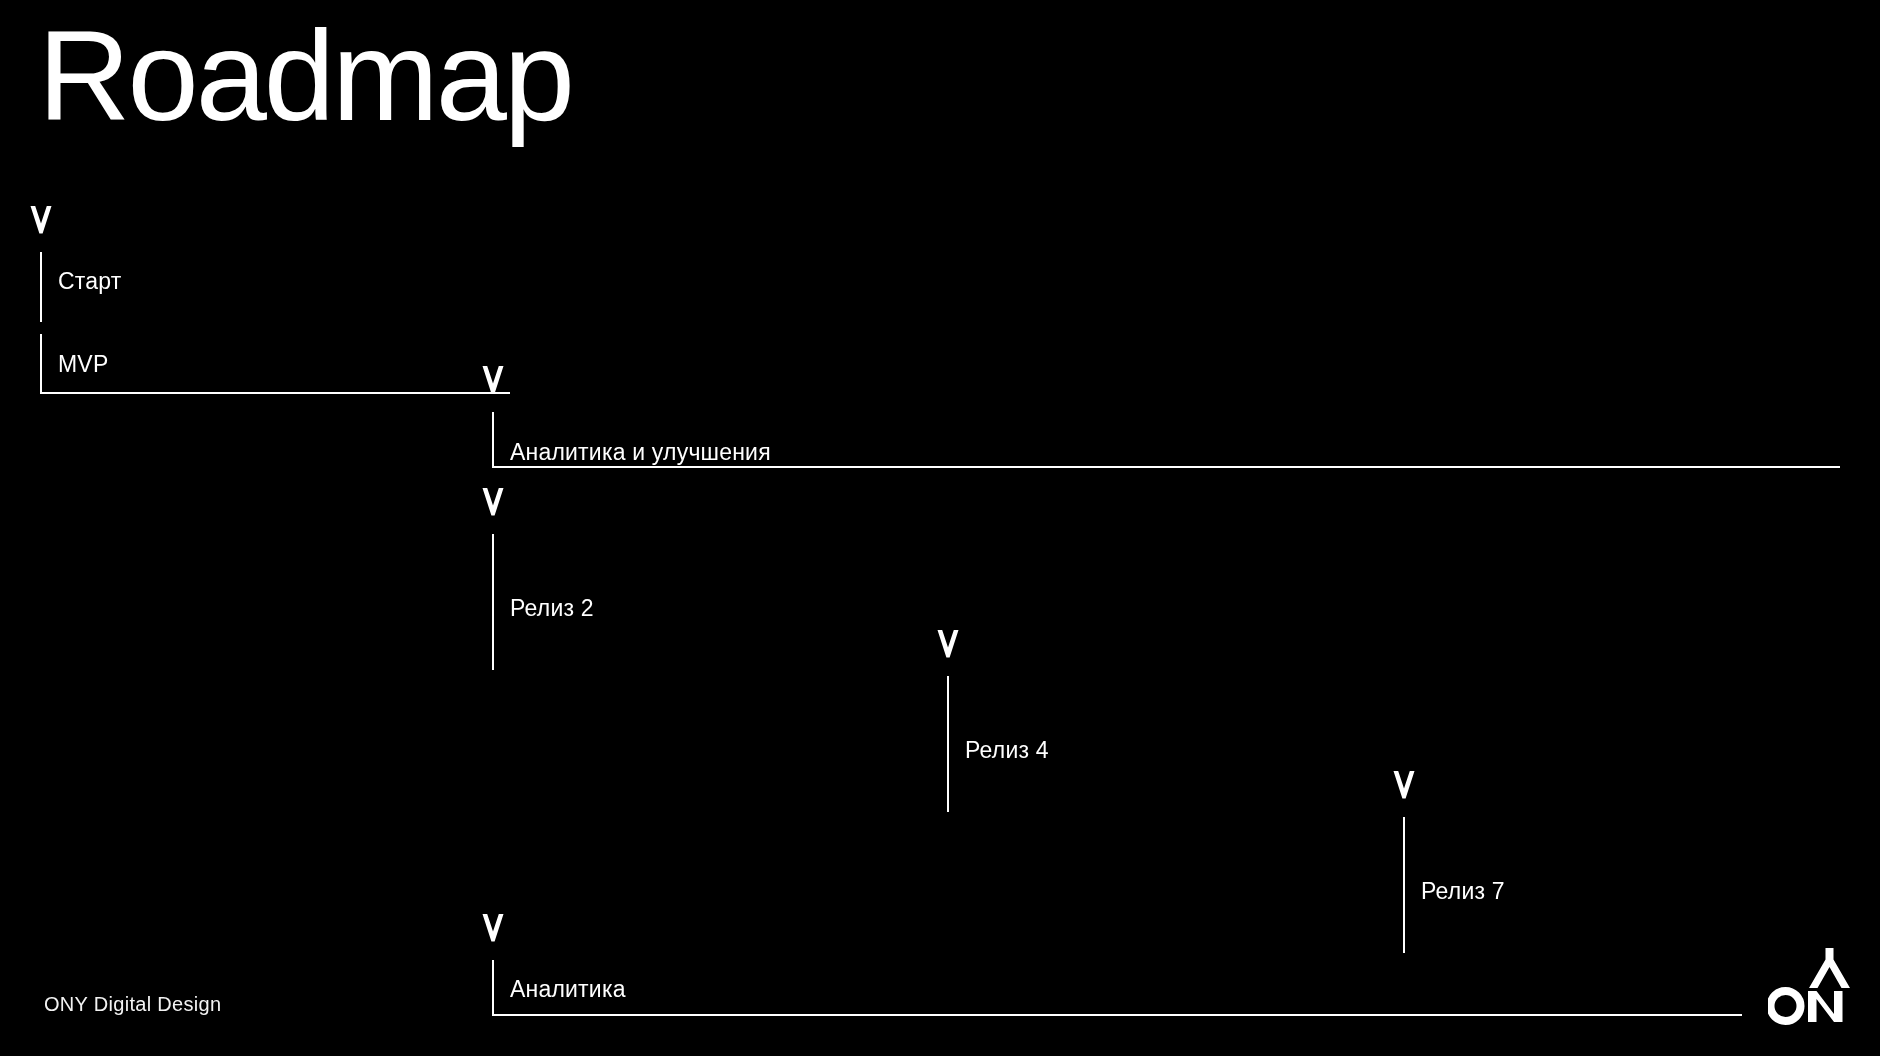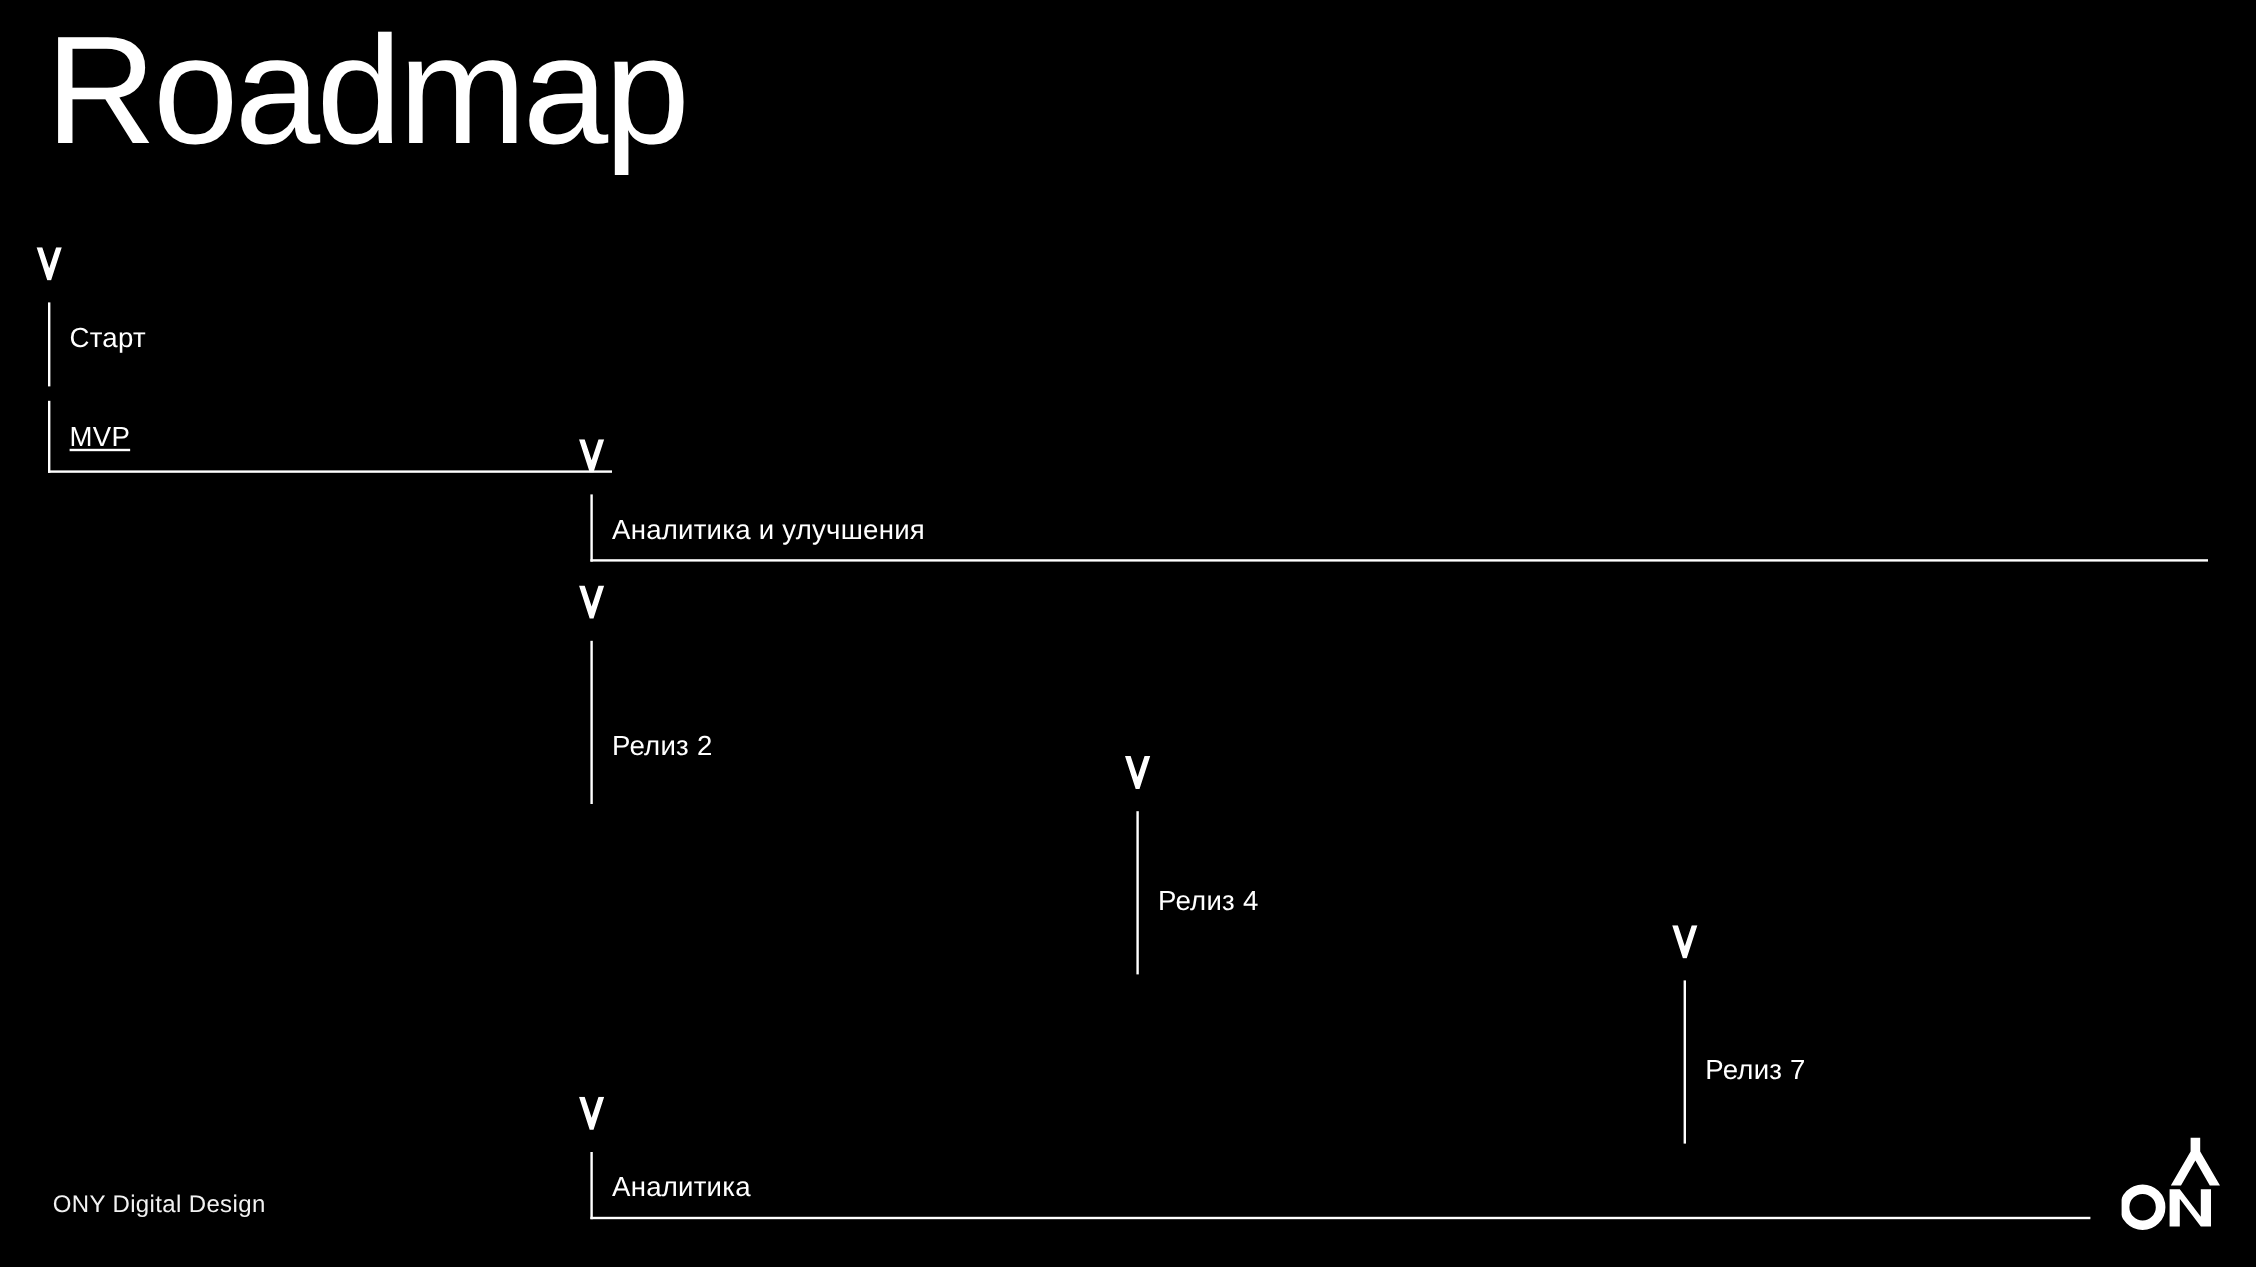--- a/index.html
+++ b/index.html
@@ -101,42 +101,42 @@
         <path d="M0.5 0 L5.2 0 L11 17.5 L16.8 0 L21.5 0 L12.6 27.5 L9.4 27.5 Z" fill="#ffffff"></path>
       </svg>
     </span>
     <div class="v-line" style="left:10px; top:46px; height:70px;"></div>
     <div class="milestone-label" style="left:28px; top:62px;">Старт</div>
   </div>
 
   <div class="milestone" style="left:30px; top:334px;">
     <div class="v-line" style="left:10px; top:0px; height:60px;"></div>
     <div class="h-line" style="left:10px; top:58px; width:470px;"></div>
-    <div class="milestone-label" style="left:28px; top:17px;text-decoration:underline;">MVP</div>
+    <div class="milestone-label" style="left:28px; top:17px;">MVP</div>
   </div>
 
   <div class="milestone" style="left:482px; top:366px;">
     <span class="chevron">
       <svg width="22" height="28" viewBox="0 0 22 28" aria-hidden="true">
         <path d="M0.5 0 L5.2 0 L11 17.5 L16.8 0 L21.5 0 L12.6 27.5 L9.4 27.5 Z" fill="#ffffff"></path>
       </svg>
     </span>
     <div class="v-line" style="left:10px; top:46px; height:56px;"></div>
     <div class="h-line" style="left:10px; top:100px; width:1348px;"></div>
-    <div class="milestone-label" style="left:28px; top:62px;">Аналитика и улучшения</div>
+    <div class="milestone-label" style="left:28px; top:73px;">Аналитика и улучшения</div>
   </div>
 
   <div class="milestone" style="left:482px; top:488px;">
     <span class="chevron">
       <svg width="22" height="28" viewBox="0 0 22 28" aria-hidden="true">
         <path d="M0.5 0 L5.2 0 L11 17.5 L16.8 0 L21.5 0 L12.6 27.5 L9.4 27.5 Z" fill="#ffffff"></path>
       </svg>
     </span>
     <div class="v-line" style="left:10px; top:46px; height:136px;"></div>
-    <div class="milestone-label" style="left:28px; top:120px;">Релиз 2</div>
+    <div class="milestone-label" style="left:28px; top:107px;">Релиз 2</div>
   </div>
 
   <div class="milestone" style="left:937px; top:630px;">
     <span class="chevron">
       <svg width="22" height="28" viewBox="0 0 22 28" aria-hidden="true">
         <path d="M0.5 0 L5.2 0 L11 17.5 L16.8 0 L21.5 0 L12.6 27.5 L9.4 27.5 Z" fill="#ffffff"></path>
       </svg>
     </span>
     <div class="v-line" style="left:10px; top:46px; height:136px;"></div>
     <div class="milestone-label" style="left:28px; top:107px;">Релиз 4</div>

